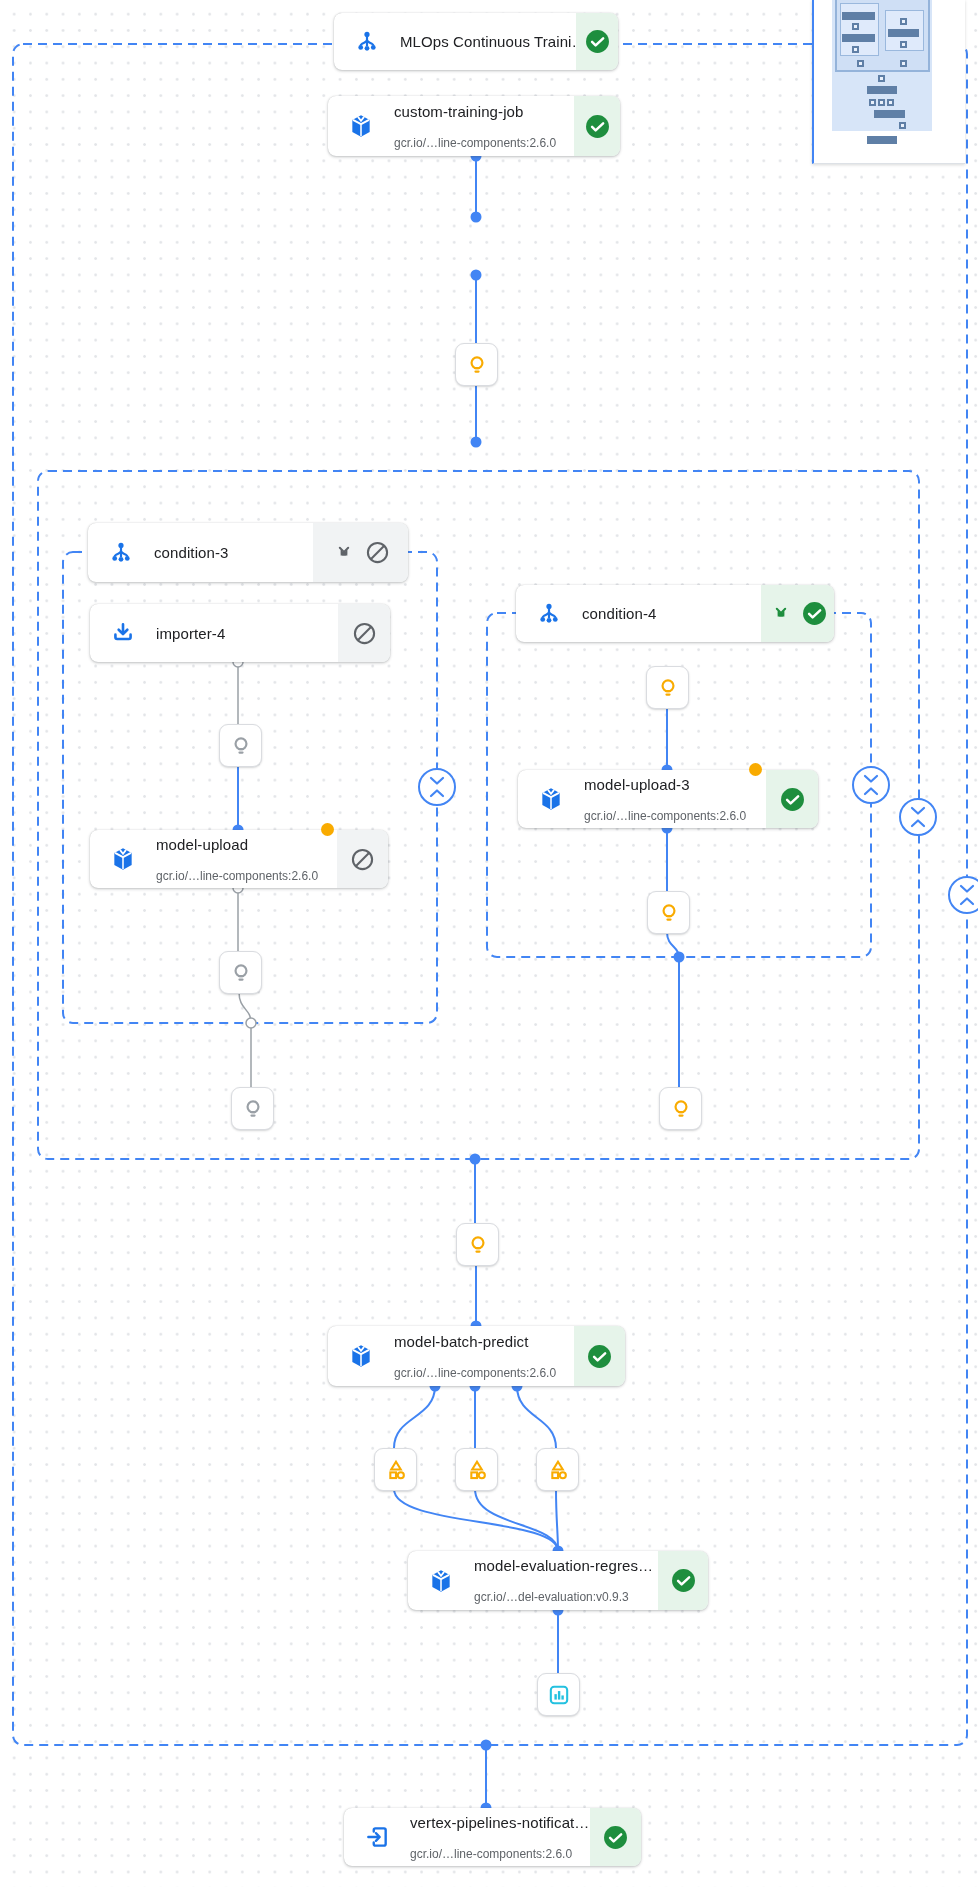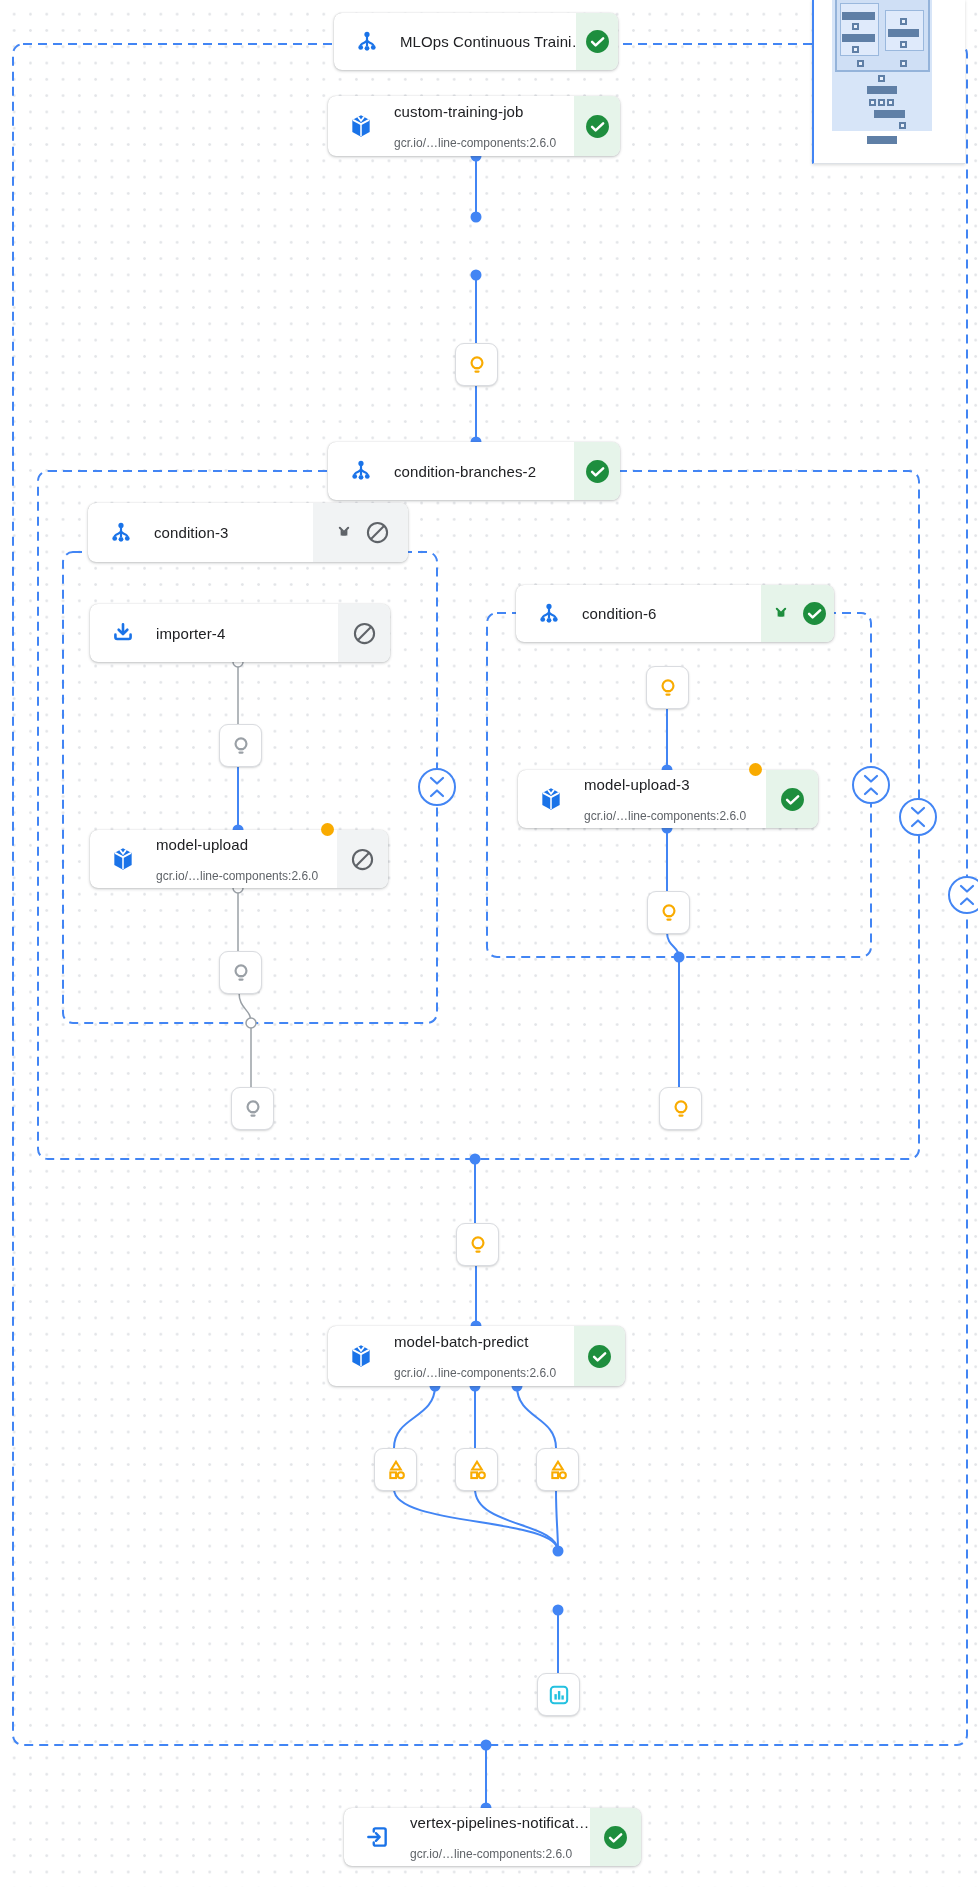--- a/index.html
+++ b/index.html
@@ -139,172 +139,172 @@
     </div>
     <div class="status green" style="width:46px">
       <svg width="25" height="25" viewBox="0 0 24 24">
           <circle cx="12" cy="12" r="11" fill="#1e8e3e"></circle>
           <path d="M6.8 12.4 l3.4 3.4 L17.4 9" fill="none" stroke="#fff" stroke-width="2.4" stroke-linecap="round" stroke-linejoin="round"></path>
         </svg>
     </div>
   </div>
 
 
-  <div class="node" style="left:328px;top:442px;width:292px;height:58px">
+
+  <div class="node" style="left:88px;top:523px;width:320px;height:59px">
     <span class="nicon">
       <svg width="26" height="26" viewBox="0 0 24 24" fill="none" stroke="#1a73e8" stroke-width="2">
         <circle cx="12" cy="5" r="2.4" fill="#1a73e8" stroke="none"></circle>
         <path d="M12 7.4 V10 M12 10 C12 13 6.2 12.6 6.2 15.2 M12 10 C12 13 17.8 12.6 17.8 15.2 M12 10 V15.6"></path>
         <circle cx="6.2" cy="17" r="2.2" fill="#1a73e8" stroke="none"></circle>
         <circle cx="12" cy="17.8" r="2.2" fill="#1a73e8" stroke="none"></circle>
         <circle cx="17.8" cy="17" r="2.2" fill="#1a73e8" stroke="none"></circle>
       </svg>
       </span>
     <div class="ntext">
-        <div class="title">condition-branches-2</div>
+        <div class="title">condition-3</div>
       </div>
-    <div class="status green" style="width:46px">
-      <svg width="25" height="25" viewBox="0 0 24 24">
-          <circle cx="12" cy="12" r="11" fill="#1e8e3e"></circle>
-          <path d="M6.8 12.4 l3.4 3.4 L17.4 9" fill="none" stroke="#fff" stroke-width="2.4" stroke-linecap="round" stroke-linejoin="round"></path>
-        </svg>
-    </div>
-  </div>
-
-  <div class="node" style="left:88px;top:503px;width:320px;height:59px">
+    <div class="status gray" style="width:95px">
+      <svg width="24" height="24" viewBox="0 0 24 24" fill="none" stroke="#5f6368" stroke-width="2" stroke-linecap="round">
+          <path d="M16.2 6.8 L9.6 13.4 M9.6 9.6 V13.4 H13.4"></path>
+          <path d="M7.8 6.8 L14.4 13.4 M14.4 9.6 V13.4 H10.6"></path>
+        </svg>
+      <svg width="25" height="25" viewBox="0 0 24 24" fill="none" stroke="#5f6368" stroke-width="2">
+          <circle cx="12" cy="12" r="9.2"></circle>
+          <path d="M5.8 18.2 L18.2 5.8"></path>
+        </svg>
+    </div>
+  </div>
+
+  <div class="node" style="left:90px;top:604px;width:300px;height:58px">
+    <span class="nicon">
+      <svg width="26" height="26" viewBox="0 0 24 24" fill="none" stroke="#1a73e8" stroke-width="2.4" stroke-linecap="round" stroke-linejoin="round">
+          <path d="M12 4 V13 M12 13 L16 9 M12 13 L8 9"></path>
+          <path d="M5 13.5 V16 a1.6 1.6 0 0 0 1.6 1.6 h10.8 A1.6 1.6 0 0 0 19 16 v-2.5"></path>
+        </svg>
+      </span>
+    <div class="ntext">
+        <div class="title">importer-4</div>
+      </div>
+    <div class="status gray" style="width:52px">
+      <svg width="25" height="25" viewBox="0 0 24 24" fill="none" stroke="#5f6368" stroke-width="2">
+          <circle cx="12" cy="12" r="9.2"></circle>
+          <path d="M5.8 18.2 L18.2 5.8"></path>
+        </svg>
+    </div>
+  </div>
+
+  <div class="node" style="left:90px;top:830px;width:298px;height:58px">
+    <span class="nicon">
+      <svg width="26" height="26" viewBox="0 0 24 24">
+          <path d="M12 2 L20 6.5 V17.5 L12 22 L4 17.5 V6.5 Z" fill="#1a73e8"></path>
+          <path d="M4.6 6.4 L12 10.3 L19.4 6.4" fill="none" stroke="#fff" stroke-width="1.8"></path>
+          <path d="M12 10.5 V21.2" stroke="#fff" stroke-width="1.4"></path>
+          <path d="M9.2 3.6 L12 7.2 L14.8 3.6" fill="none" stroke="#fff" stroke-width="1.6"></path>
+        </svg>
+      </span>
+    <div class="ntext">
+      <div class="title">model-upload</div>
+      <div class="sub">gcr.io/…line-components:2.6.0</div>
+    </div>
+    <div class="status gray" style="width:51px">
+      <svg width="25" height="25" viewBox="0 0 24 24" fill="none" stroke="#5f6368" stroke-width="2">
+          <circle cx="12" cy="12" r="9.2"></circle>
+          <path d="M5.8 18.2 L18.2 5.8"></path>
+        </svg>
+    </div>
+  </div>
+
+  <div class="node" style="left:516px;top:585px;width:318px;height:57px">
     <span class="nicon">
       <svg width="26" height="26" viewBox="0 0 24 24" fill="none" stroke="#1a73e8" stroke-width="2">
         <circle cx="12" cy="5" r="2.4" fill="#1a73e8" stroke="none"></circle>
         <path d="M12 7.4 V10 M12 10 C12 13 6.2 12.6 6.2 15.2 M12 10 C12 13 17.8 12.6 17.8 15.2 M12 10 V15.6"></path>
         <circle cx="6.2" cy="17" r="2.2" fill="#1a73e8" stroke="none"></circle>
         <circle cx="12" cy="17.8" r="2.2" fill="#1a73e8" stroke="none"></circle>
         <circle cx="17.8" cy="17" r="2.2" fill="#1a73e8" stroke="none"></circle>
       </svg>
       </span>
     <div class="ntext">
-        <div class="title">condition-3</div>
+        <div class="title">condition-4</div>
       </div>
-    <div class="status gray" style="width:95px">
-      <svg width="24" height="24" viewBox="0 0 24 24" fill="none" stroke="#5f6368" stroke-width="2" stroke-linecap="round">
+    <div class="status green" style="width:73px">
+      <svg width="24" height="24" viewBox="0 0 24 24" fill="none" stroke="#1e8e3e" stroke-width="2" stroke-linecap="round">
           <path d="M16.2 6.8 L9.6 13.4 M9.6 9.6 V13.4 H13.4"></path>
           <path d="M7.8 6.8 L14.4 13.4 M14.4 9.6 V13.4 H10.6"></path>
         </svg>
-      <svg width="25" height="25" viewBox="0 0 24 24" fill="none" stroke="#5f6368" stroke-width="2">
-          <circle cx="12" cy="12" r="9.2"></circle>
-          <path d="M5.8 18.2 L18.2 5.8"></path>
-        </svg>
-    </div>
-  </div>
-
-  <div class="node" style="left:90px;top:604px;width:300px;height:58px">
-    <span class="nicon">
-      <svg width="26" height="26" viewBox="0 0 24 24" fill="none" stroke="#1a73e8" stroke-width="2.4" stroke-linecap="round" stroke-linejoin="round">
-          <path d="M12 4 V13 M12 13 L16 9 M12 13 L8 9"></path>
-          <path d="M5 13.5 V16 a1.6 1.6 0 0 0 1.6 1.6 h10.8 A1.6 1.6 0 0 0 19 16 v-2.5"></path>
-        </svg>
-      </span>
-    <div class="ntext">
-        <div class="title">importer-4</div>
-      </div>
-    <div class="status gray" style="width:52px">
-      <svg width="25" height="25" viewBox="0 0 24 24" fill="none" stroke="#5f6368" stroke-width="2">
-          <circle cx="12" cy="12" r="9.2"></circle>
-          <path d="M5.8 18.2 L18.2 5.8"></path>
-        </svg>
-    </div>
-  </div>
-
-  <div class="node" style="left:90px;top:830px;width:298px;height:58px">
+      <svg width="25" height="25" viewBox="0 0 24 24">
+          <circle cx="12" cy="12" r="11" fill="#1e8e3e"></circle>
+          <path d="M6.8 12.4 l3.4 3.4 L17.4 9" fill="none" stroke="#fff" stroke-width="2.4" stroke-linecap="round" stroke-linejoin="round"></path>
+        </svg>
+    </div>
+  </div>
+
+  <div class="node" style="left:518px;top:770px;width:300px;height:58px">
     <span class="nicon">
       <svg width="26" height="26" viewBox="0 0 24 24">
           <path d="M12 2 L20 6.5 V17.5 L12 22 L4 17.5 V6.5 Z" fill="#1a73e8"></path>
           <path d="M4.6 6.4 L12 10.3 L19.4 6.4" fill="none" stroke="#fff" stroke-width="1.8"></path>
           <path d="M12 10.5 V21.2" stroke="#fff" stroke-width="1.4"></path>
           <path d="M9.2 3.6 L12 7.2 L14.8 3.6" fill="none" stroke="#fff" stroke-width="1.6"></path>
         </svg>
       </span>
     <div class="ntext">
-      <div class="title">model-upload</div>
+      <div class="title">model-upload-3</div>
       <div class="sub">gcr.io/…line-components:2.6.0</div>
     </div>
-    <div class="status gray" style="width:51px">
-      <svg width="25" height="25" viewBox="0 0 24 24" fill="none" stroke="#5f6368" stroke-width="2">
-          <circle cx="12" cy="12" r="9.2"></circle>
-          <path d="M5.8 18.2 L18.2 5.8"></path>
-        </svg>
-    </div>
-  </div>
-
-  <div class="node" style="left:516px;top:585px;width:318px;height:57px">
-    <span class="nicon">
-      <svg width="26" height="26" viewBox="0 0 24 24" fill="none" stroke="#1a73e8" stroke-width="2">
-        <circle cx="12" cy="5" r="2.4" fill="#1a73e8" stroke="none"></circle>
-        <path d="M12 7.4 V10 M12 10 C12 13 6.2 12.6 6.2 15.2 M12 10 C12 13 17.8 12.6 17.8 15.2 M12 10 V15.6"></path>
-        <circle cx="6.2" cy="17" r="2.2" fill="#1a73e8" stroke="none"></circle>
-        <circle cx="12" cy="17.8" r="2.2" fill="#1a73e8" stroke="none"></circle>
-        <circle cx="17.8" cy="17" r="2.2" fill="#1a73e8" stroke="none"></circle>
-      </svg>
-      </span>
-    <div class="ntext">
-        <div class="title">condition-6</div>
-      </div>
-    <div class="status green" style="width:73px">
-      <svg width="24" height="24" viewBox="0 0 24 24" fill="none" stroke="#1e8e3e" stroke-width="2" stroke-linecap="round">
-          <path d="M16.2 6.8 L9.6 13.4 M9.6 9.6 V13.4 H13.4"></path>
-          <path d="M7.8 6.8 L14.4 13.4 M14.4 9.6 V13.4 H10.6"></path>
-        </svg>
-      <svg width="25" height="25" viewBox="0 0 24 24">
-          <circle cx="12" cy="12" r="11" fill="#1e8e3e"></circle>
-          <path d="M6.8 12.4 l3.4 3.4 L17.4 9" fill="none" stroke="#fff" stroke-width="2.4" stroke-linecap="round" stroke-linejoin="round"></path>
-        </svg>
-    </div>
-  </div>
-
-  <div class="node" style="left:518px;top:770px;width:300px;height:58px">
+    <div class="status green" style="width:52px">
+      <svg width="25" height="25" viewBox="0 0 24 24">
+          <circle cx="12" cy="12" r="11" fill="#1e8e3e"></circle>
+          <path d="M6.8 12.4 l3.4 3.4 L17.4 9" fill="none" stroke="#fff" stroke-width="2.4" stroke-linecap="round" stroke-linejoin="round"></path>
+        </svg>
+    </div>
+  </div>
+
+  <div class="node" style="left:328px;top:1326px;width:297px;height:60px">
     <span class="nicon">
       <svg width="26" height="26" viewBox="0 0 24 24">
           <path d="M12 2 L20 6.5 V17.5 L12 22 L4 17.5 V6.5 Z" fill="#1a73e8"></path>
           <path d="M4.6 6.4 L12 10.3 L19.4 6.4" fill="none" stroke="#fff" stroke-width="1.8"></path>
           <path d="M12 10.5 V21.2" stroke="#fff" stroke-width="1.4"></path>
           <path d="M9.2 3.6 L12 7.2 L14.8 3.6" fill="none" stroke="#fff" stroke-width="1.6"></path>
         </svg>
       </span>
     <div class="ntext">
-      <div class="title">model-upload-3</div>
+      <div class="title">model-batch-predict</div>
       <div class="sub">gcr.io/…line-components:2.6.0</div>
     </div>
-    <div class="status green" style="width:52px">
-      <svg width="25" height="25" viewBox="0 0 24 24">
-          <circle cx="12" cy="12" r="11" fill="#1e8e3e"></circle>
-          <path d="M6.8 12.4 l3.4 3.4 L17.4 9" fill="none" stroke="#fff" stroke-width="2.4" stroke-linecap="round" stroke-linejoin="round"></path>
-        </svg>
-    </div>
-  </div>
-
-  <div class="node" style="left:328px;top:1326px;width:297px;height:60px">
+    <div class="status green" style="width:51px">
+      <svg width="25" height="25" viewBox="0 0 24 24">
+          <circle cx="12" cy="12" r="11" fill="#1e8e3e"></circle>
+          <path d="M6.8 12.4 l3.4 3.4 L17.4 9" fill="none" stroke="#fff" stroke-width="2.4" stroke-linecap="round" stroke-linejoin="round"></path>
+        </svg>
+    </div>
+  </div>
+
+  <div class="node" style="left:408px;top:1551px;width:300px;height:59px">
     <span class="nicon">
       <svg width="26" height="26" viewBox="0 0 24 24">
           <path d="M12 2 L20 6.5 V17.5 L12 22 L4 17.5 V6.5 Z" fill="#1a73e8"></path>
           <path d="M4.6 6.4 L12 10.3 L19.4 6.4" fill="none" stroke="#fff" stroke-width="1.8"></path>
           <path d="M12 10.5 V21.2" stroke="#fff" stroke-width="1.4"></path>
           <path d="M9.2 3.6 L12 7.2 L14.8 3.6" fill="none" stroke="#fff" stroke-width="1.6"></path>
         </svg>
       </span>
     <div class="ntext">
-      <div class="title">model-batch-predict</div>
-      <div class="sub">gcr.io/…line-components:2.6.0</div>
-    </div>
-    <div class="status green" style="width:51px">
-      <svg width="25" height="25" viewBox="0 0 24 24">
-          <circle cx="12" cy="12" r="11" fill="#1e8e3e"></circle>
-          <path d="M6.8 12.4 l3.4 3.4 L17.4 9" fill="none" stroke="#fff" stroke-width="2.4" stroke-linecap="round" stroke-linejoin="round"></path>
-        </svg>
-    </div>
-  </div>
-
+      <div class="title">model-evaluation-regres…</div>
+      <div class="sub">gcr.io/…del-evaluation:v0.9.3</div>
+    </div>
+    <div class="status green" style="width:50px">
+      <svg width="25" height="25" viewBox="0 0 24 24">
+          <circle cx="12" cy="12" r="11" fill="#1e8e3e"></circle>
+          <path d="M6.8 12.4 l3.4 3.4 L17.4 9" fill="none" stroke="#fff" stroke-width="2.4" stroke-linecap="round" stroke-linejoin="round"></path>
+        </svg>
+    </div>
+  </div>
 
   <div class="node" style="left:344px;top:1808px;width:297px;height:58px">
     <span class="nicon">
       <svg width="26" height="26" viewBox="0 0 24 24" fill="none" stroke="#1a73e8" stroke-width="2.2" stroke-linecap="round" stroke-linejoin="round">
           <path d="M9 7 V5.5 A1.5 1.5 0 0 1 10.5 4 h8 A1.5 1.5 0 0 1 20 5.5 v13 A1.5 1.5 0 0 1 18.5 20 h-8 A1.5 1.5 0 0 1 9 18.5 V17"></path>
           <path d="M4 12 H14 M11 8.5 L14.5 12 L11 15.5"></path>
         </svg>
       </span>
     <div class="ntext">
       <div class="title">vertex-pipelines-notificat…</div>

